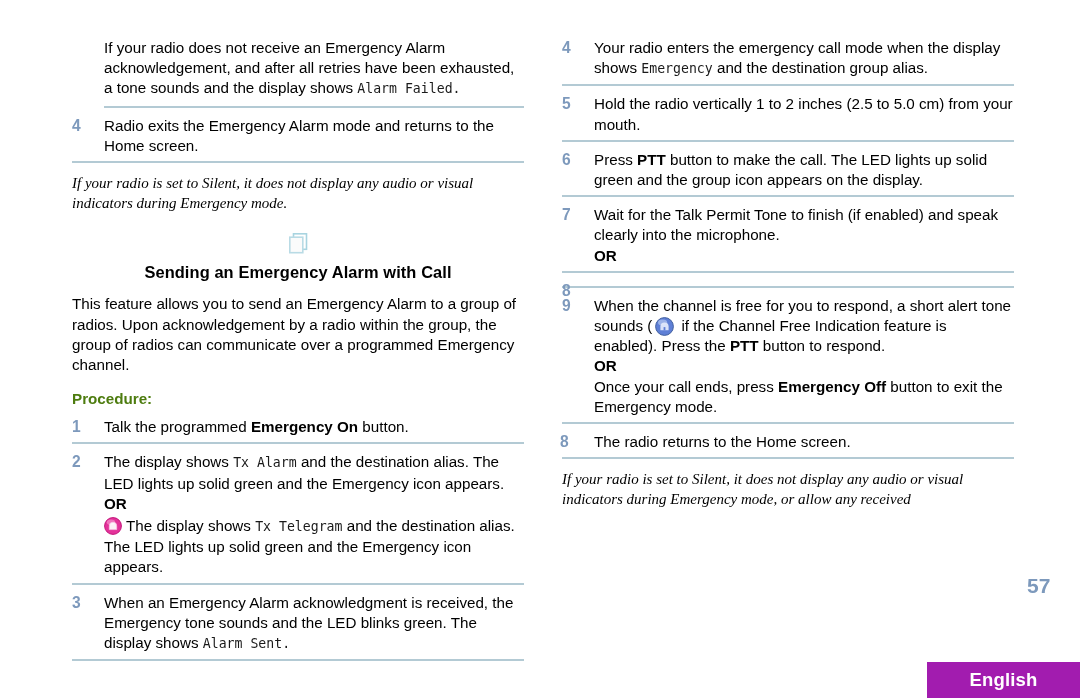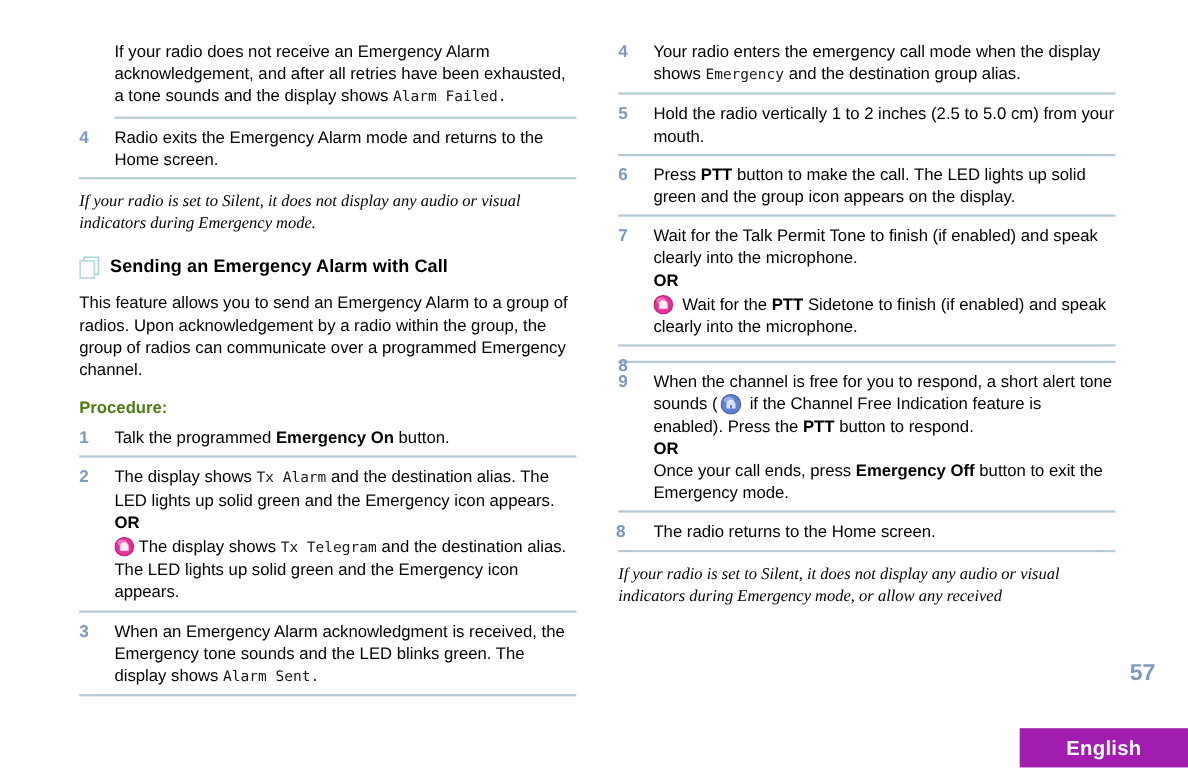--- a/index.html
+++ b/index.html
@@ -48,23 +48,24 @@
     font-size: 15.2px;
     line-height: 20px;
     font-weight: bold;
     color: #4d7c0f;
     margin: 14px 0 8px 0;
   }
 
   
   .section-head {
     display: flex;
-    align-items: flex-start;
+    align-items: center;
     gap: 9px;
     margin: 20px 0 12px 0;
+    flex-direction: column;
   }
   .section-head .title {
     font-size: 16.4px;
     font-weight: bold;
     color: #000000;
     letter-spacing: 0.1px;
   }
   .pages-icon { width: 19px; height: 21px; display:block; flex: 0 0 auto;}
 
   
@@ -149,21 +150,21 @@
     top: 30px;
     width: 44px;
     height: 340px;
     overflow: visible;
   }
 
   
   .page-number {
     position: absolute;
     left: 1027px;
-    top: 600px;
+    top: 574px;
     width: 40px;
     text-align: left;
     font-size: 21px;
     font-weight: bold;
     color: #7d99bc;
   }
 
   
   .lang-bar {
     position: absolute;
@@ -270,27 +271,20 @@
       <div class="body">
         <p><span>Press </span><b>PTT</b><span> button to make the call. The LED lights up solid green and the group icon appears on the display.</span></p>
       </div>
     </div>
 
     <div class="step">
       <span class="num">7</span>
       <div class="body">
         <p>Wait for the Talk Permit Tone to finish (if enabled) and speak clearly into the microphone.</p>
         <p class="or">OR</p>
-        <p class="sub"><span><svg class="inline-icon" viewBox="0 0 18 18" xmlns="http://www.w3.org/2000/svg">
-                <circle cx="9" cy="9" r="8.4" fill="#e4329a"></circle>
-                <circle cx="9" cy="9" r="8.4" fill="none" stroke="#c4177c" stroke-width="1"></circle>
-                <ellipse cx="7" cy="5.3" rx="4.2" ry="2.8" fill="#f489c8" opacity="0.75"></ellipse>
-                <path d="M5.3 12.6 L5.3 8.9 a3.7 3.7 0 0 1 7.4 0 L12.7 12.6 Z" fill="#ffffff" opacity="0.92"></path>
-                <path d="M5.3 12.6 L5.3 8.9 a3.7 3.7 0 0 1 7.4 0 L12.7 12.6 Z" fill="none" stroke="#f7c9e5" stroke-width="0.7"></path>
-              </svg></span> <span>Wait for the </span><b>PTT</b><span> Sidetone to finish (if enabled) and speak clearly into the microphone.</span></p>
       </div>
     </div>
 
     <div class="step">
       <span class="num">8</span>
     </div>
 
     <div class="step">
       <span class="num">9</span>
       <div class="body">

